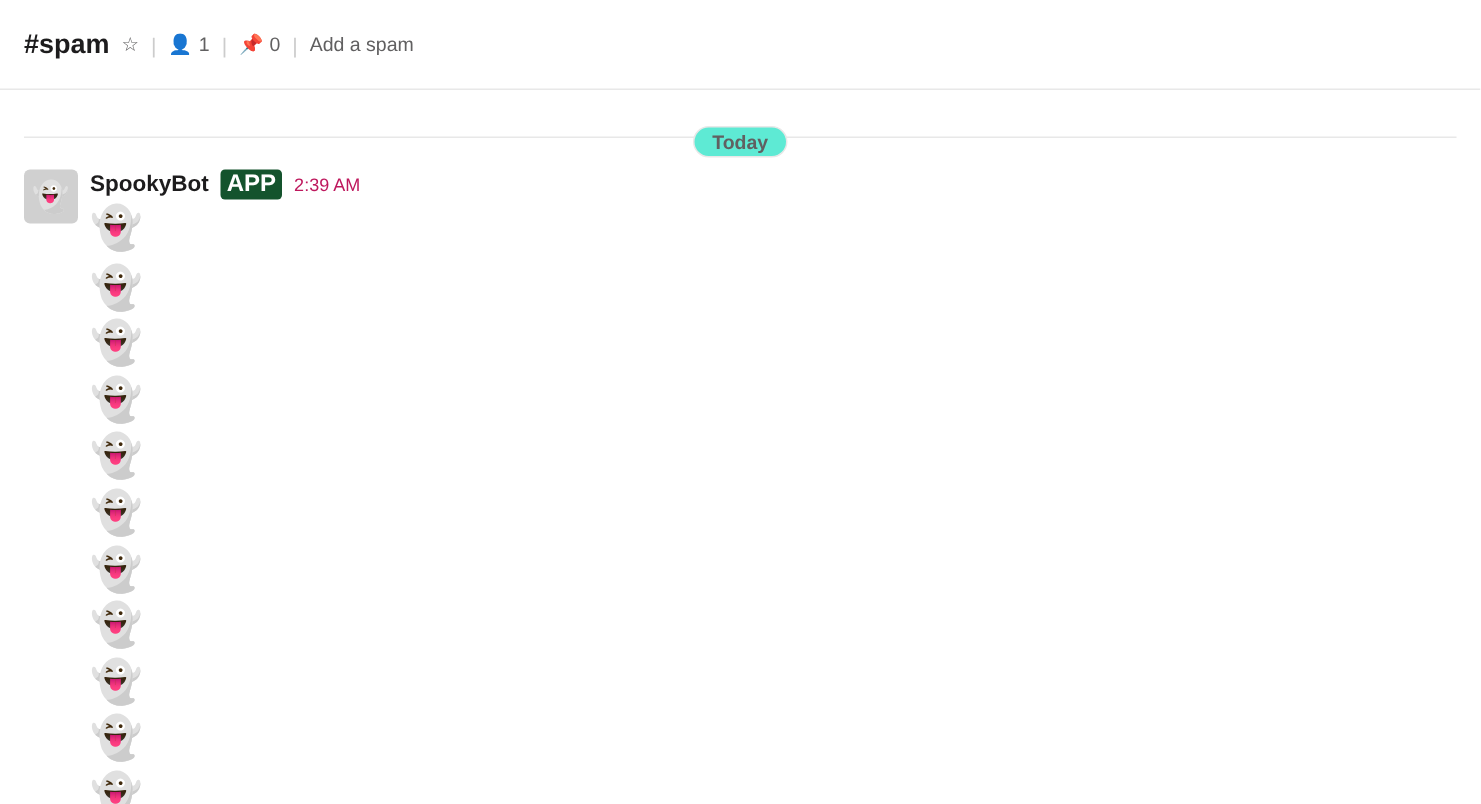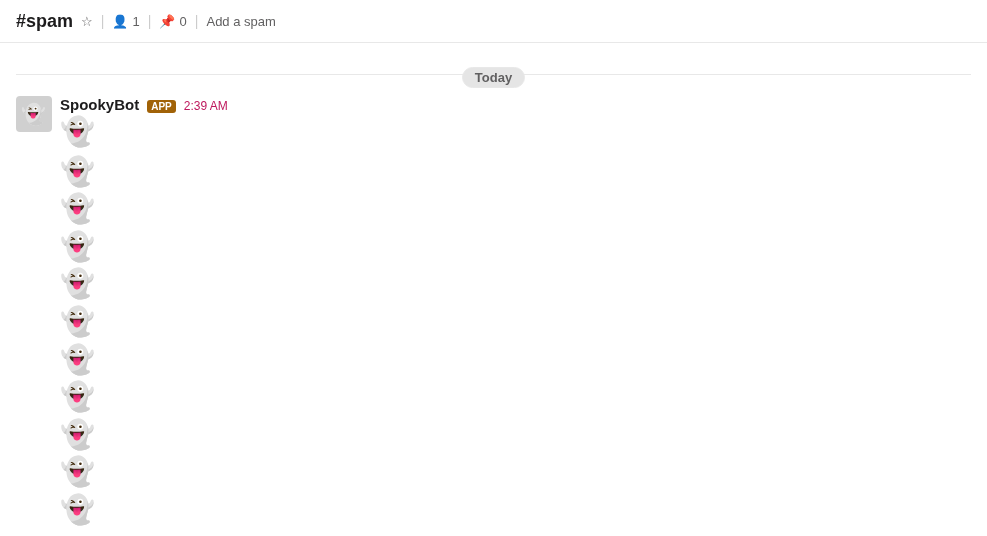--- a/index.html
+++ b/index.html
@@ -11,21 +11,21 @@
       height: 536px;
       overflow: hidden;
     }
 
     
     .channel-header {
       display: flex;
       align-items: center;
       padding: 8px 16px;
       border-bottom: 1px solid #e8e8e8;
-      height: 43px;
+      height: 60px;
     }
     .channel-name {
       font-size: 18px;
       font-weight: 900;
       color: #1d1c1d;
       margin-right: 8px;
     }
     .header-divider {
       color: #ccc;
       margin: 0 8px;
@@ -64,21 +64,21 @@
     .date-divider::before {
       content: '';
       position: absolute;
       left: 0;
       right: 0;
       top: 50%;
       height: 1px;
       background: #e8e8e8;
     }
     .date-label {
-      background: #e5e5e5;
+      background: #5eead4;
       padding: 2px 12px;
       font-size: 13px;
       font-weight: 700;
       color: #616061;
       border: 1px solid #e8e8e8;
       border-radius: 18px;
       position: relative;
       z-index: 1;
     }
 
@@ -122,24 +122,24 @@
       text-align: center;
     }
 
     .sender-name {
       font-weight: 900;
       font-size: 15px;
       color: #1d1c1d;
     }
 
     .app-badge {
-      font-size: 10px;
+      font-size: 16px;
       font-weight: 700;
       color: #fff;
-      background: #a16207;
+      background: #14532d;
       padding: 1px 4px;
       border-radius: 3px;
       text-transform: uppercase;
     }
 
     .timestamp {
       font-size: 12px;
       color: #be185d;
     }
 

